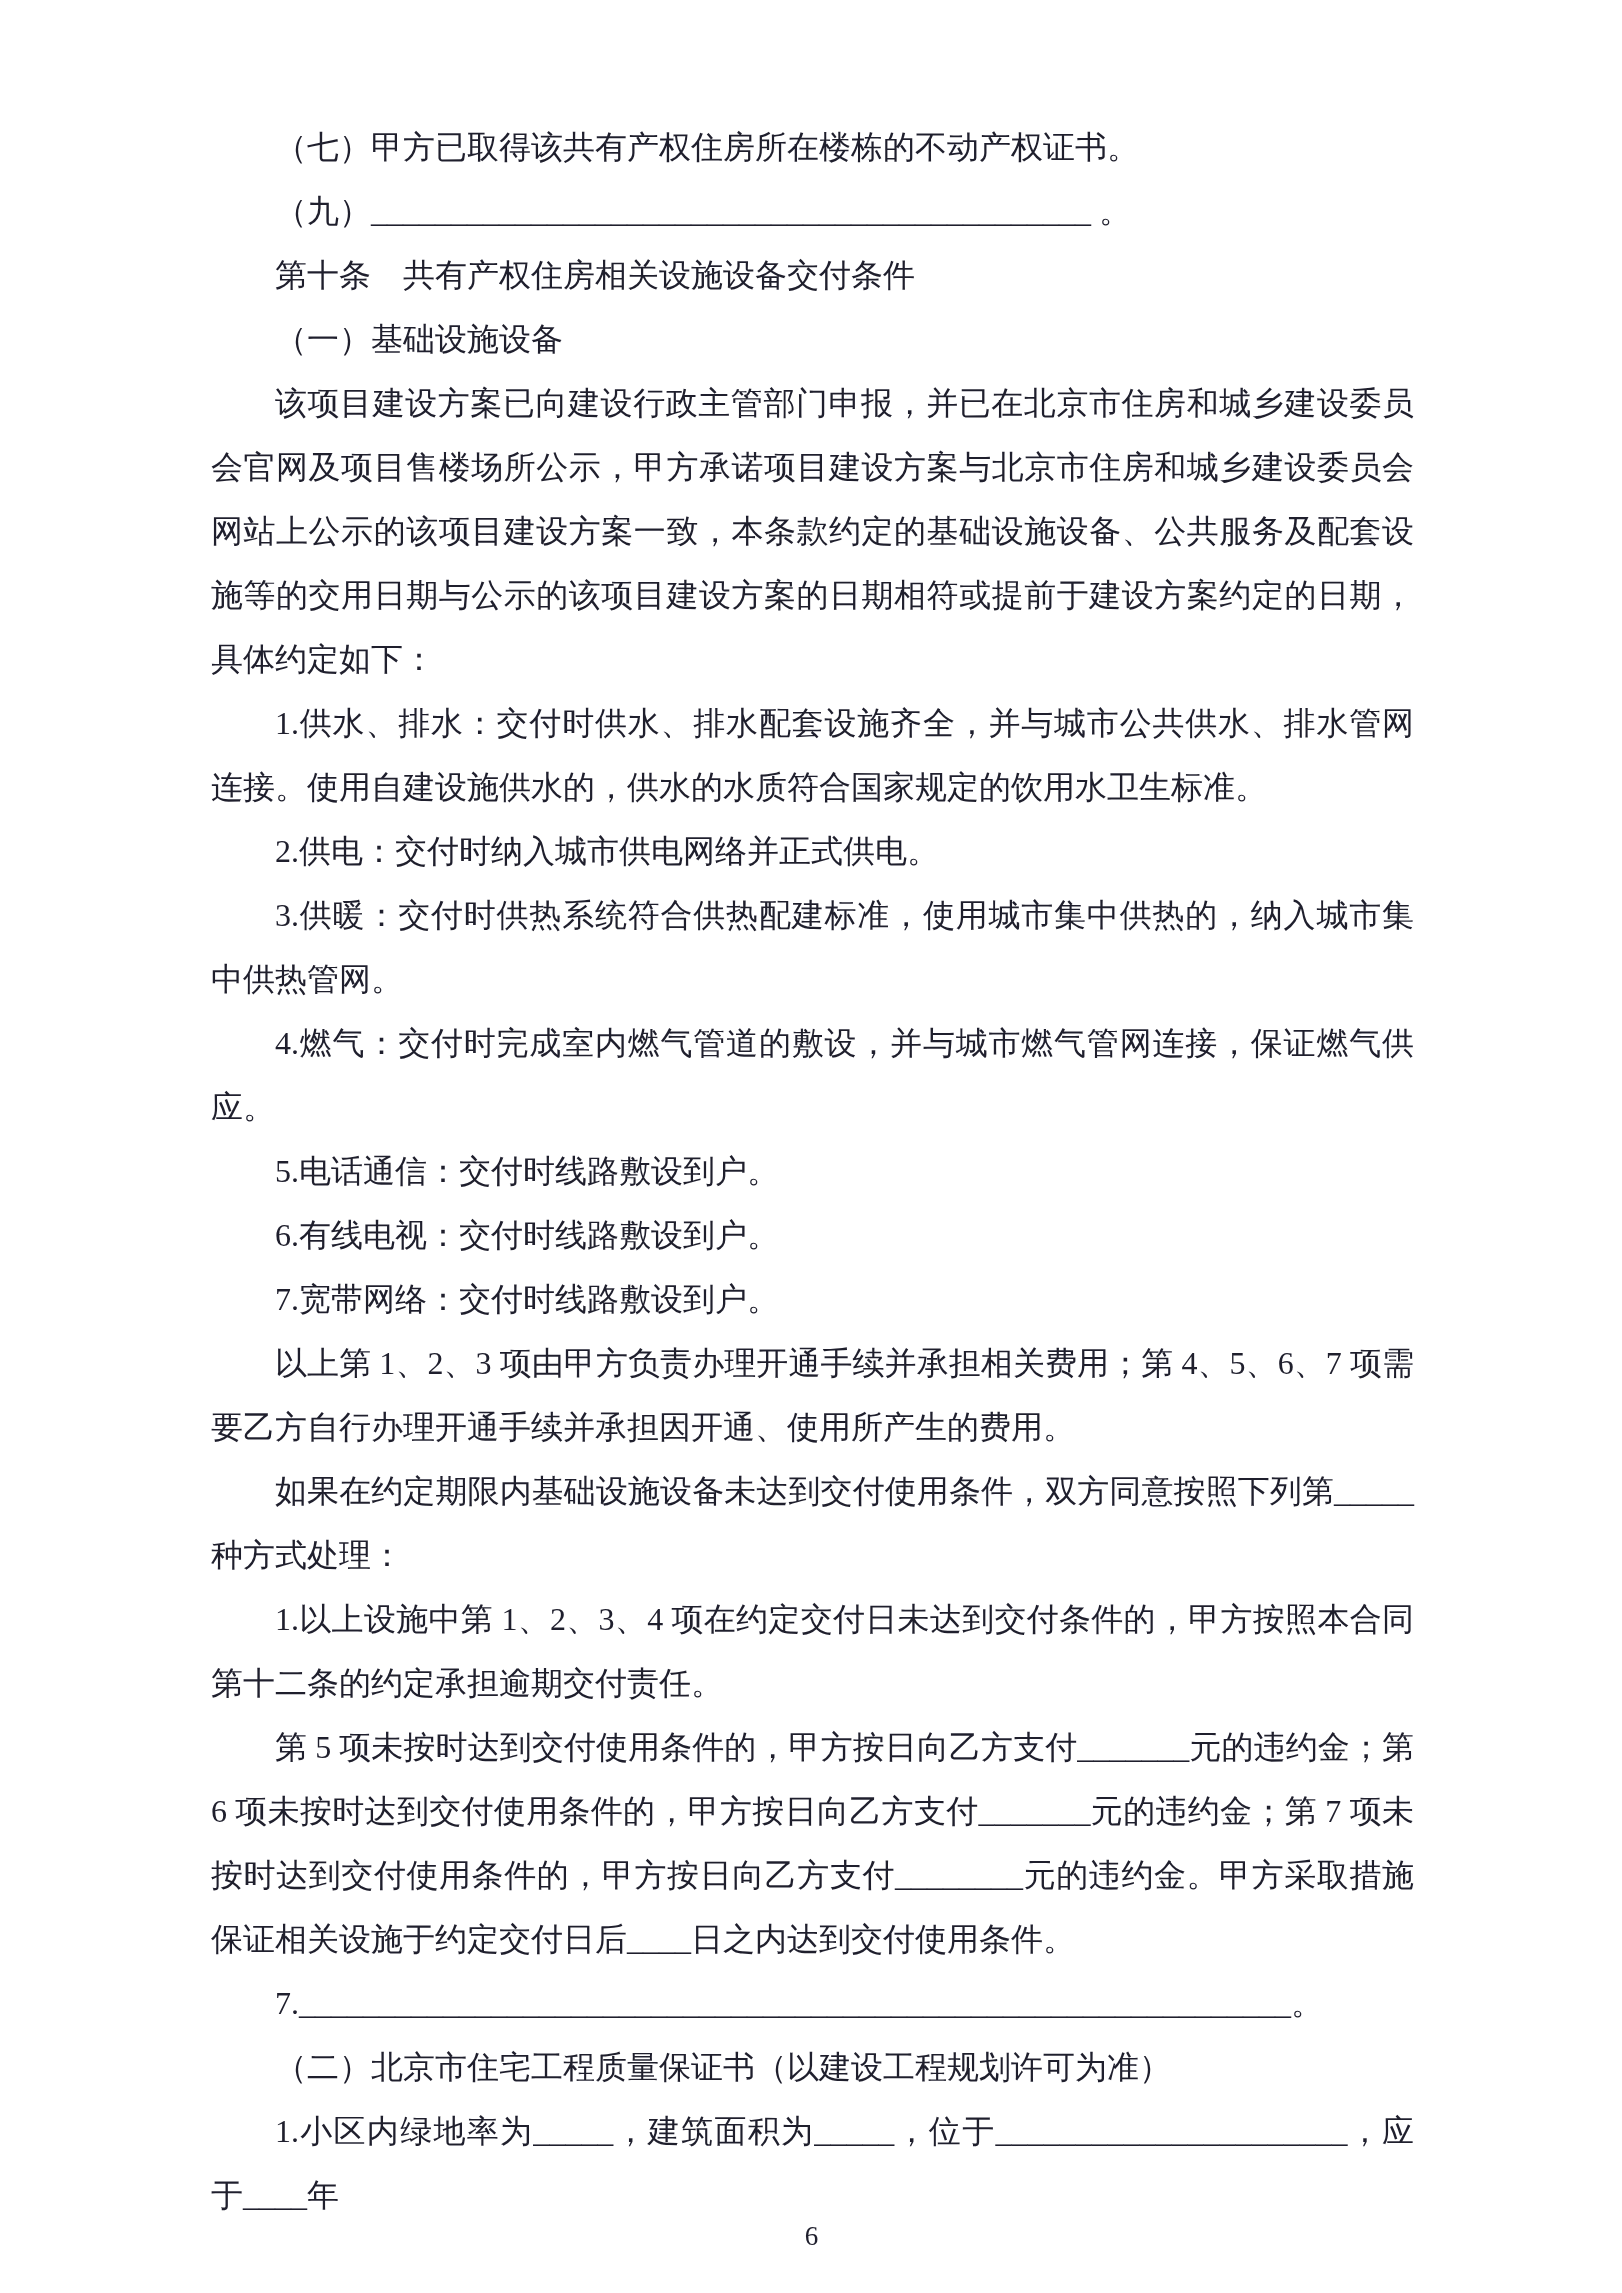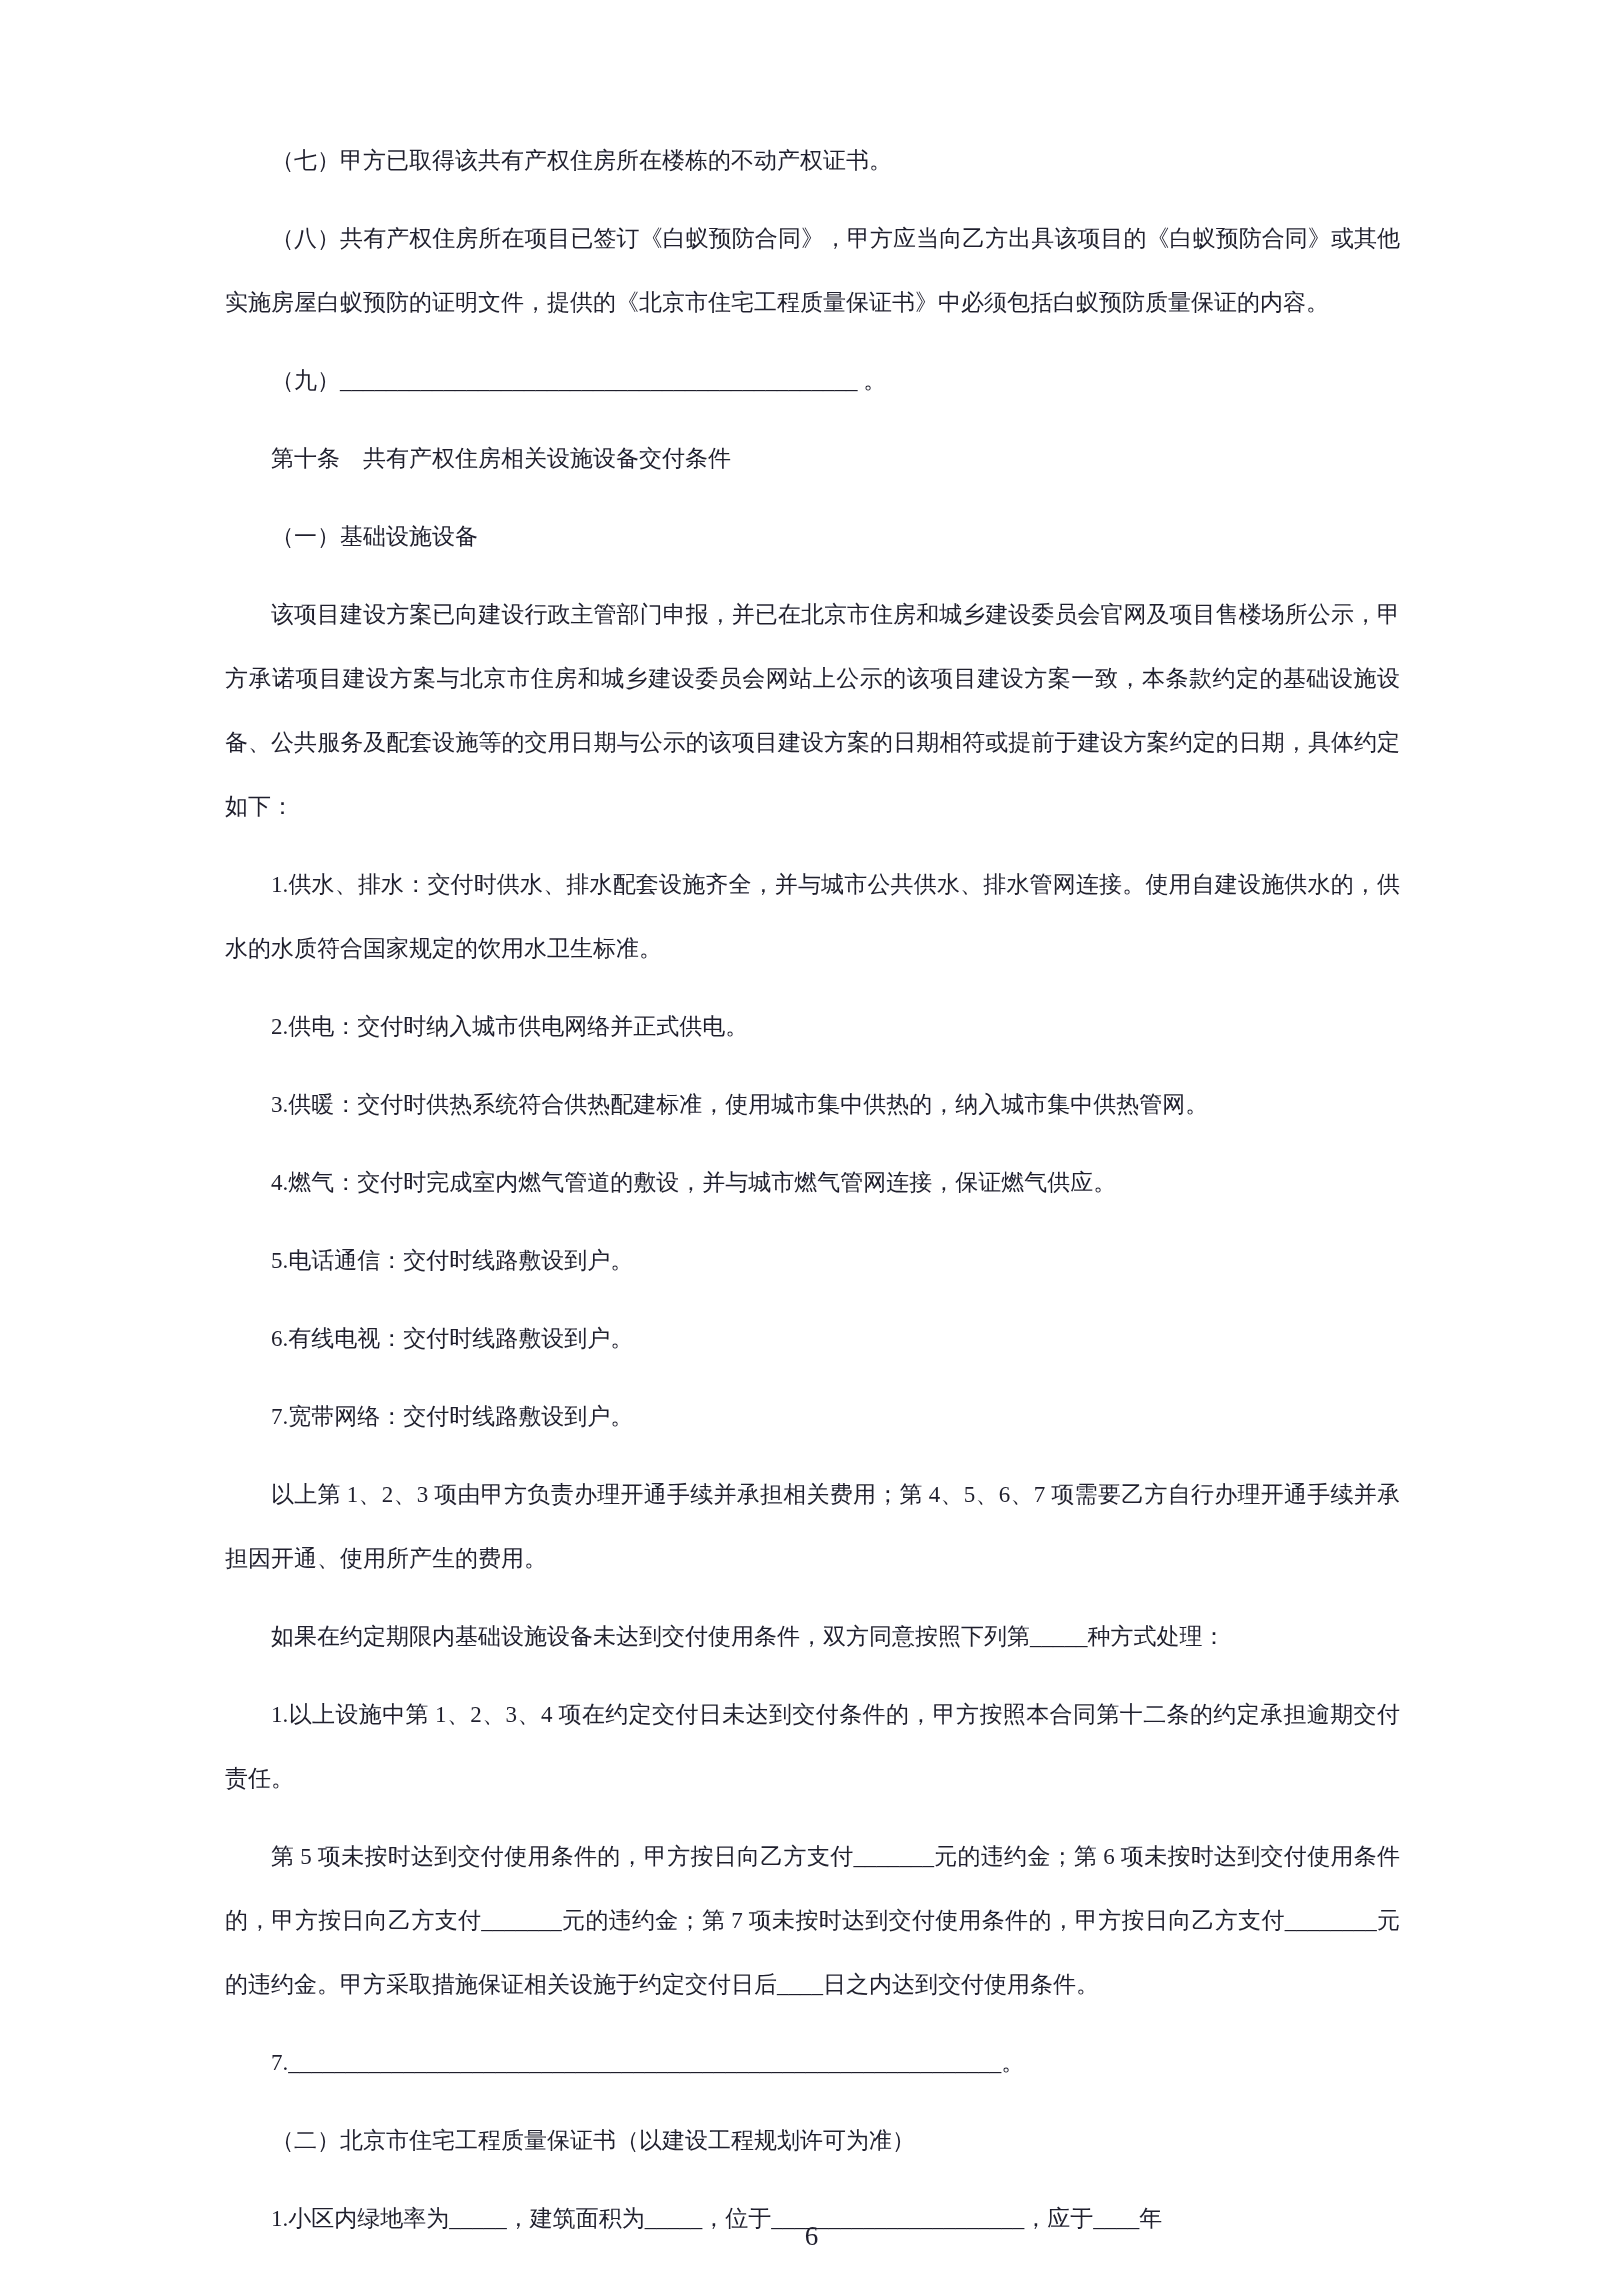--- a/index.html
+++ b/index.html
@@ -14,22 +14,22 @@
     font-family: "Liberation Serif", "DejaVu Serif", serif;
     color: #1f1f2d;
   }
   .page {
     position: absolute;
     inset: 0;
     padding: 115px 209px 0 211px;
     box-sizing: border-box;
   }
   .para {
-    margin: 14px;
-    font-size: 23px;
+    margin: 0;
+    font-size: 32px;
     line-height: 64px;
     text-align: justify;
     text-indent: 2em;
     word-break: break-all;
   }
   .heading {
     font-weight: normal;
   }
   .page-number {
     position: absolute;
@@ -39,21 +39,20 @@
     text-align: center;
     font-size: 27px;
     color: #1f1f2d;
   }
 </style>
 </head>
 <body>
 
 <div class="page">
   <p class="para">（七）甲方已取得该共有产权住房所在楼栋的不动产权证书。</p>
-  <p class="para">（八）共有产权住房所在项目已签订《白蚁预防合同》，甲方应当向乙方出具该项目的《白蚁预防合同》或其他实施房屋白蚁预防的证明文件，提供的《北京市住宅工程质量保证书》中必须包括白蚁预防质量保证的内容。</p>
   <p class="para">（九）_____________________________________________ 。</p>
   <p class="para heading">第十条　共有产权住房相关设施设备交付条件</p>
   <p class="para">（一）基础设施设备</p>
   <p class="para">该项目建设方案已向建设行政主管部门申报，并已在北京市住房和城乡建设委员会官网及项目售楼场所公示，甲方承诺项目建设方案与北京市住房和城乡建设委员会网站上公示的该项目建设方案一致，本条款约定的基础设施设备、公共服务及配套设施等的交用日期与公示的该项目建设方案的日期相符或提前于建设方案约定的日期，具体约定如下：</p>
   <p class="para">1.供水、排水：交付时供水、排水配套设施齐全，并与城市公共供水、排水管网连接。使用自建设施供水的，供水的水质符合国家规定的饮用水卫生标准。</p>
   <p class="para">2.供电：交付时纳入城市供电网络并正式供电。</p>
   <p class="para">3.供暖：交付时供热系统符合供热配建标准，使用城市集中供热的，纳入城市集中供热管网。</p>
   <p class="para">4.燃气：交付时完成室内燃气管道的敷设，并与城市燃气管网连接，保证燃气供应。</p>
   <p class="para">5.电话通信：交付时线路敷设到户。</p>
   <p class="para">6.有线电视：交付时线路敷设到户。</p>

